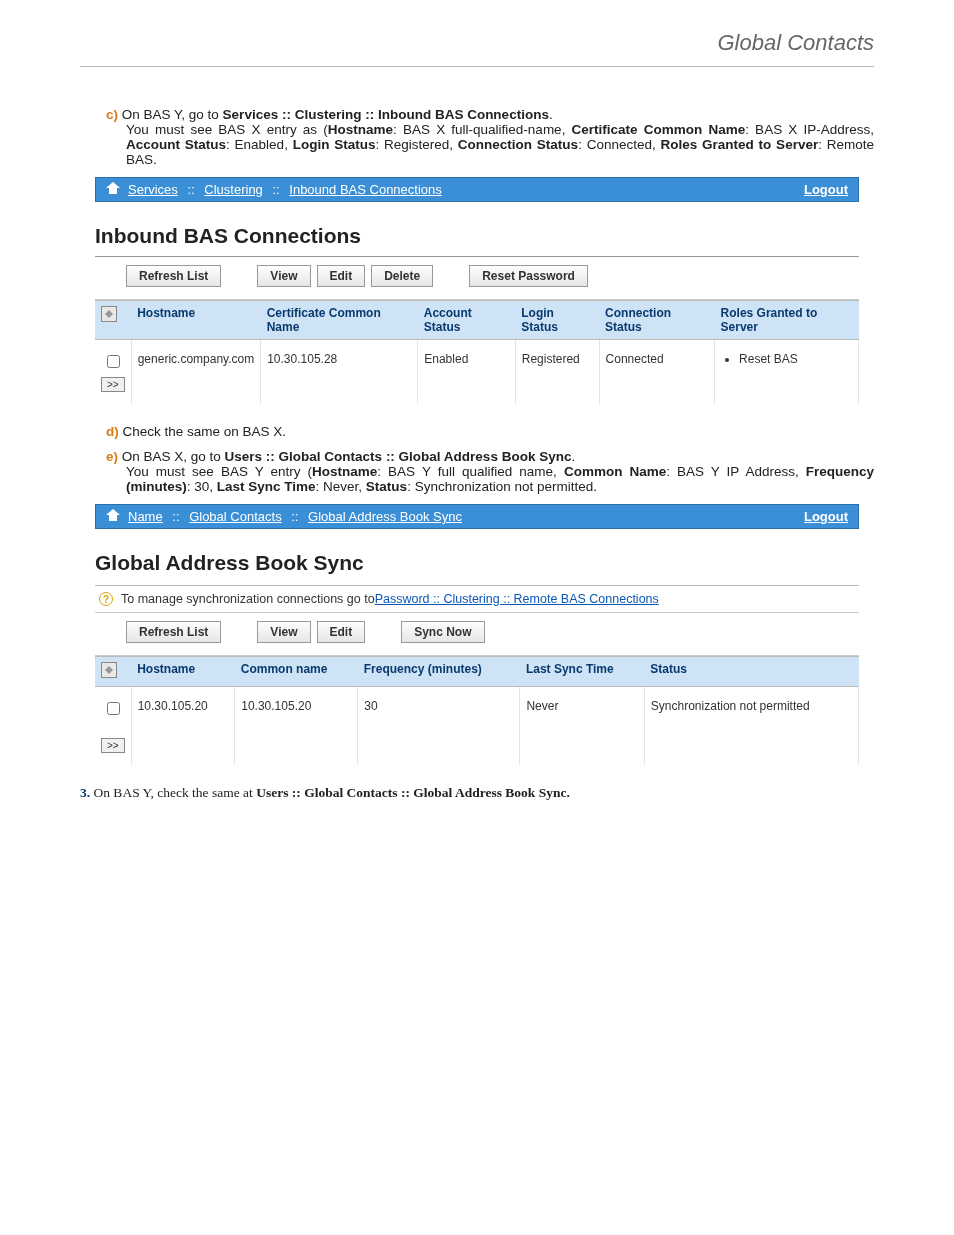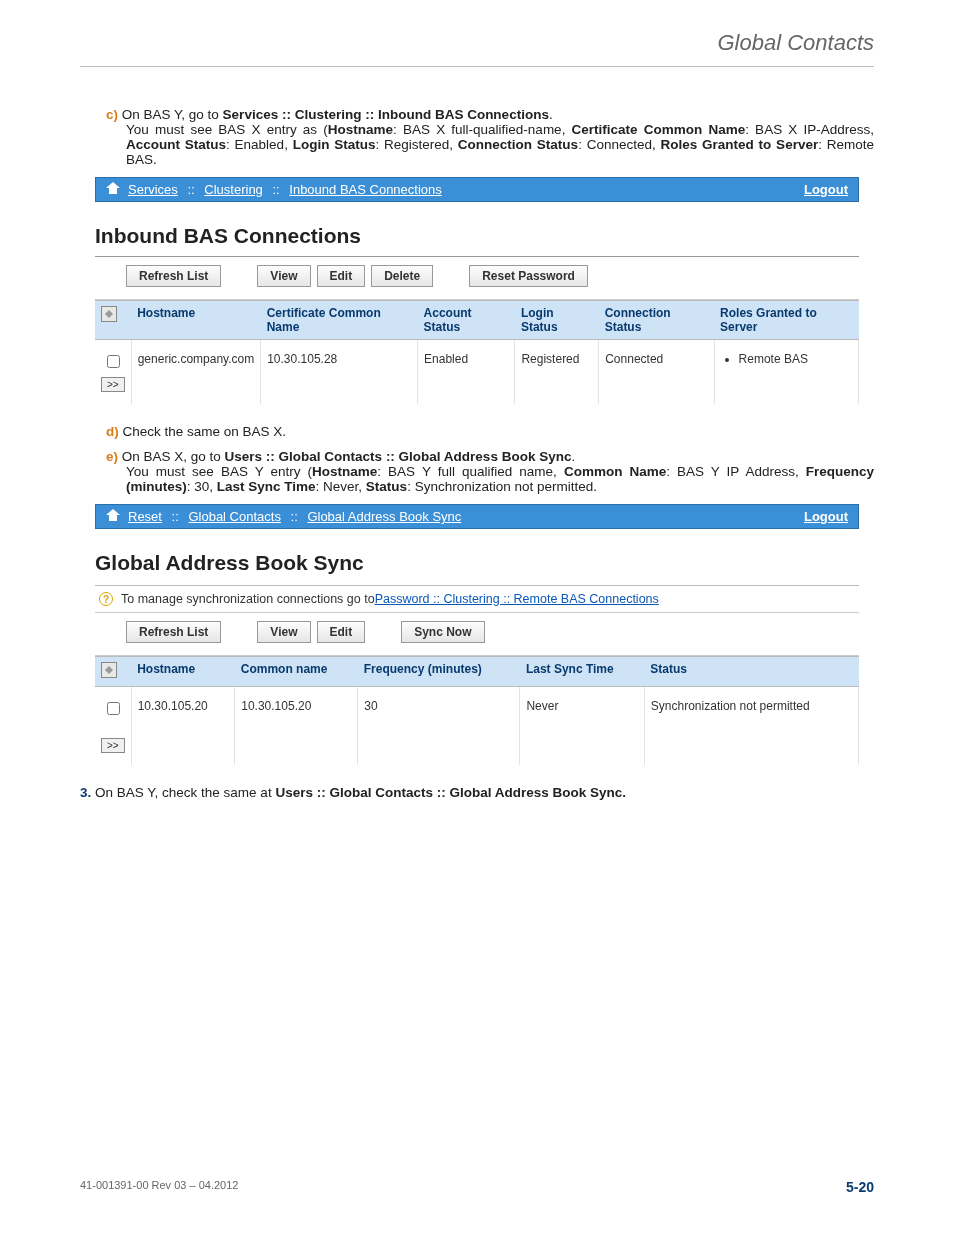--- a/index.html
+++ b/index.html
@@ -115,21 +115,21 @@
     border-top:1px solid #bbb; border-bottom:1px solid #ccc;
     padding:6px 4px;
   }
   .info-icon {
     width:14px; height:14px; border:1px solid #d9a400; border-radius:50%;
     color:#d9a400; font-size:10px; font-weight:bold; line-height:14px;
     text-align:center; margin-right:8px;
   }
   .info-row a { color:#0a58b8; text-decoration:underline; }
 
-  .num-step { margin-top: 6px; }
+  .num-step { margin-top: 6px; font-family: Liberation Serif, serif; }
   .num-step .num { color:#083a6e; font-weight:bold; }
 
   .footer {
     display:flex; justify-content:space-between;
     font-size:11px; color:#666;
     position: absolute; bottom: 40px; left:80px; right:80px;
   }
   .footer .pg { color:#083a6e; font-weight:bold; font-size:14px; }
   .page-wrap { position: relative; min-height: 1235px; }
 </style>
@@ -187,21 +187,21 @@
       <tbody id="p1-body">
             <tr>
               <td class="sel-col"><input type="checkbox" class="chk" style=""><br><span class="arrow-btn">&gt;&gt;</span></td>
               <td>generic.company.com</td>
               <td>10.30.105.28</td>
               <td>Enabled</td>
               <td>Registered</td>
               <td>Connected</td>
               <td>
                 <ul class="roles-bullet">
-                  <li>Remote BAS</li>
+                  <li>Reset BAS</li>
                 </ul>
               </td>
             </tr>
           </tbody>
     </table>
   </div>
 
   <div class="step-block">
     <span class="step-label">d)</span>
     <span>Check the same on BAS X.</span>
@@ -214,21 +214,21 @@
     </span>
     <div class="step-body" id="step-e-body">You must see BAS Y entry (<b>Hostname</b>: BAS Y full qualified name, <b>Common Name</b>: BAS Y IP Address, <b>Frequency (minutes)</b>: 30, <b>Last Sync Time</b>: Never, <b>Status</b>: Synchronization not permitted.</div>
   </div>
 
   <div class="blue-bar">
     <span class="home-icon">
       <svg width="14" height="12" viewBox="0 0 14 12">
             <path d="M7 0 L14 6 H11 V12 H3 V6 H0 Z" fill="#fff"></path>
           </svg>
     </span>
-    <span id="bar2-crumbs"><span class="crumb">Reset</span><span class="sep"> :: </span><span class="crumb">Global Contacts</span><span class="sep"> :: </span><span class="crumb">Global Address Book Sync</span></span>
+    <span id="bar2-crumbs"><span class="crumb">Name</span><span class="sep"> :: </span><span class="crumb">Global Contacts</span><span class="sep"> :: </span><span class="crumb">Global Address Book Sync</span></span>
     <span class="logout">Logout</span>
   </div>
 
   <div class="panel">
     <div class="panel-title">Global Address Book Sync</div>
     <div class="info-row">
       <span class="info-icon">?</span>
       <span>To manage synchronization connections go to </span>
       <a href="#">Password :: Clustering :: Remote BAS Connections</a>
     </div>
@@ -265,17 +265,13 @@
     </table>
   </div>
 
   <div class="num-step">
     <span class="num">3.</span>
     <span>On BAS Y, check the same at </span><b>Users :: Global Contacts :: Global Address Book Sync.</b>
   </div>
 
 </div>
 
-<div class="footer">
-  <span>41-001391-00 Rev 03 – 04.2012</span>
-  <span class="pg">5-20</span>
 </div>
-</div>
 
 </body></html>

